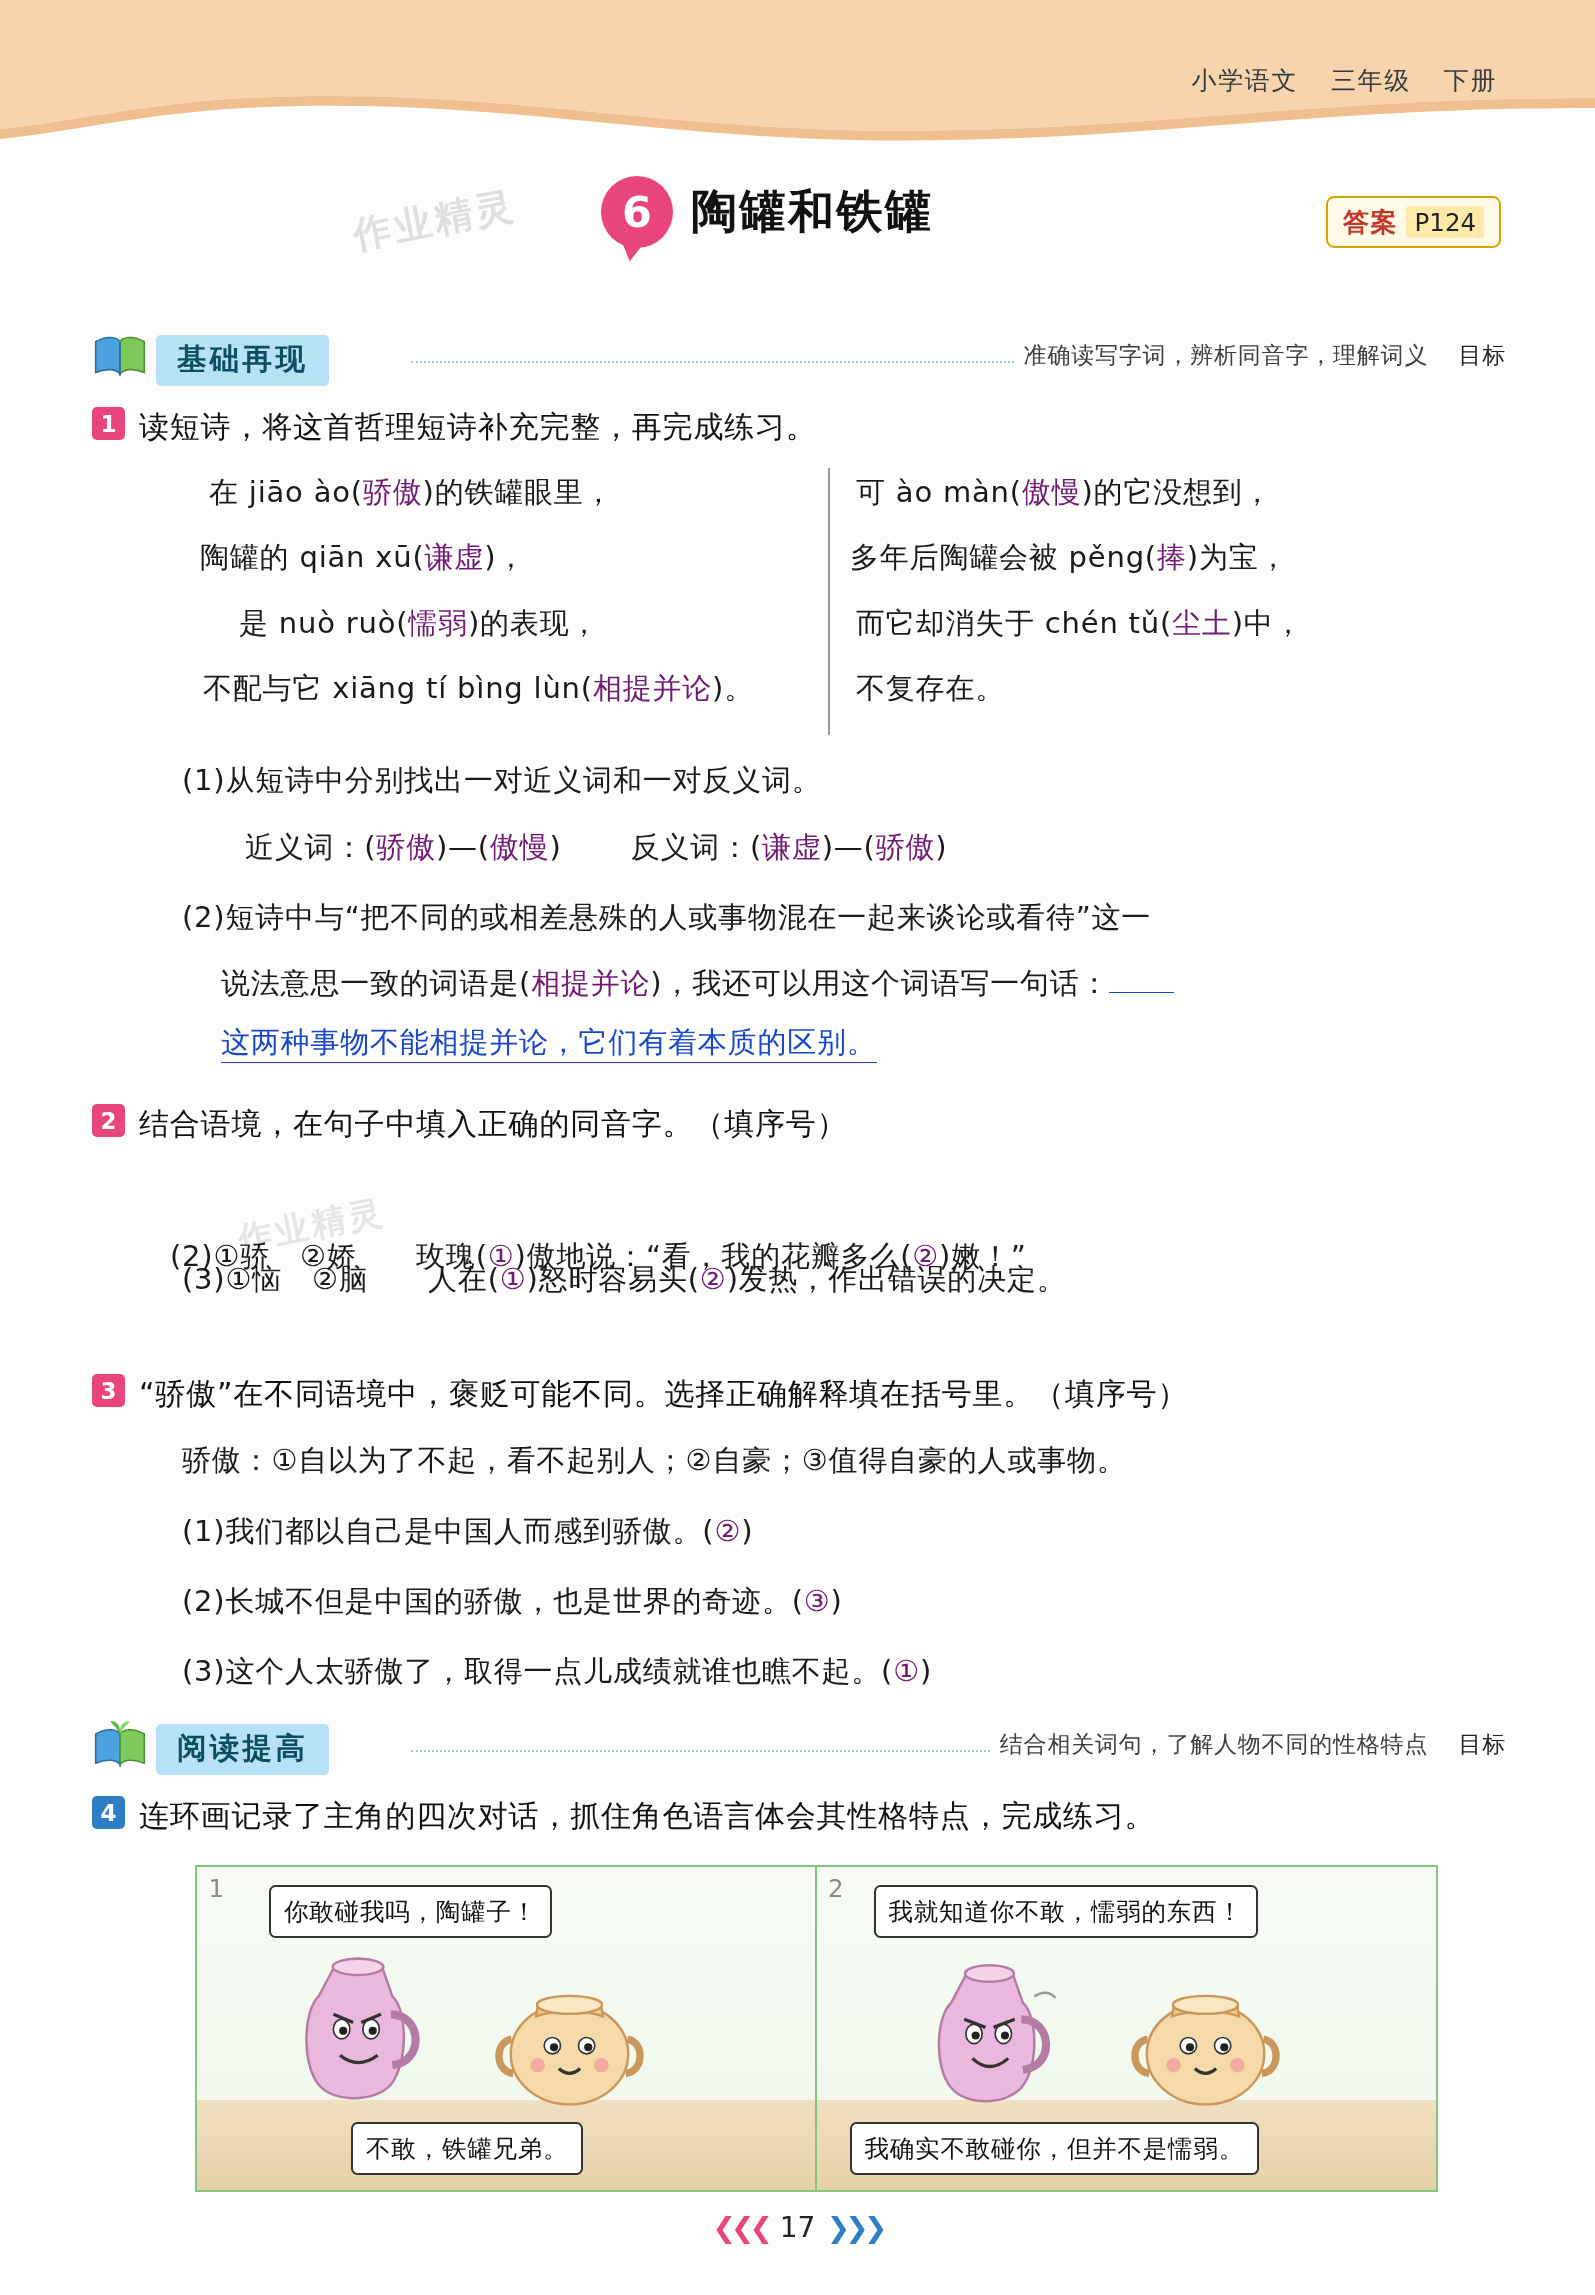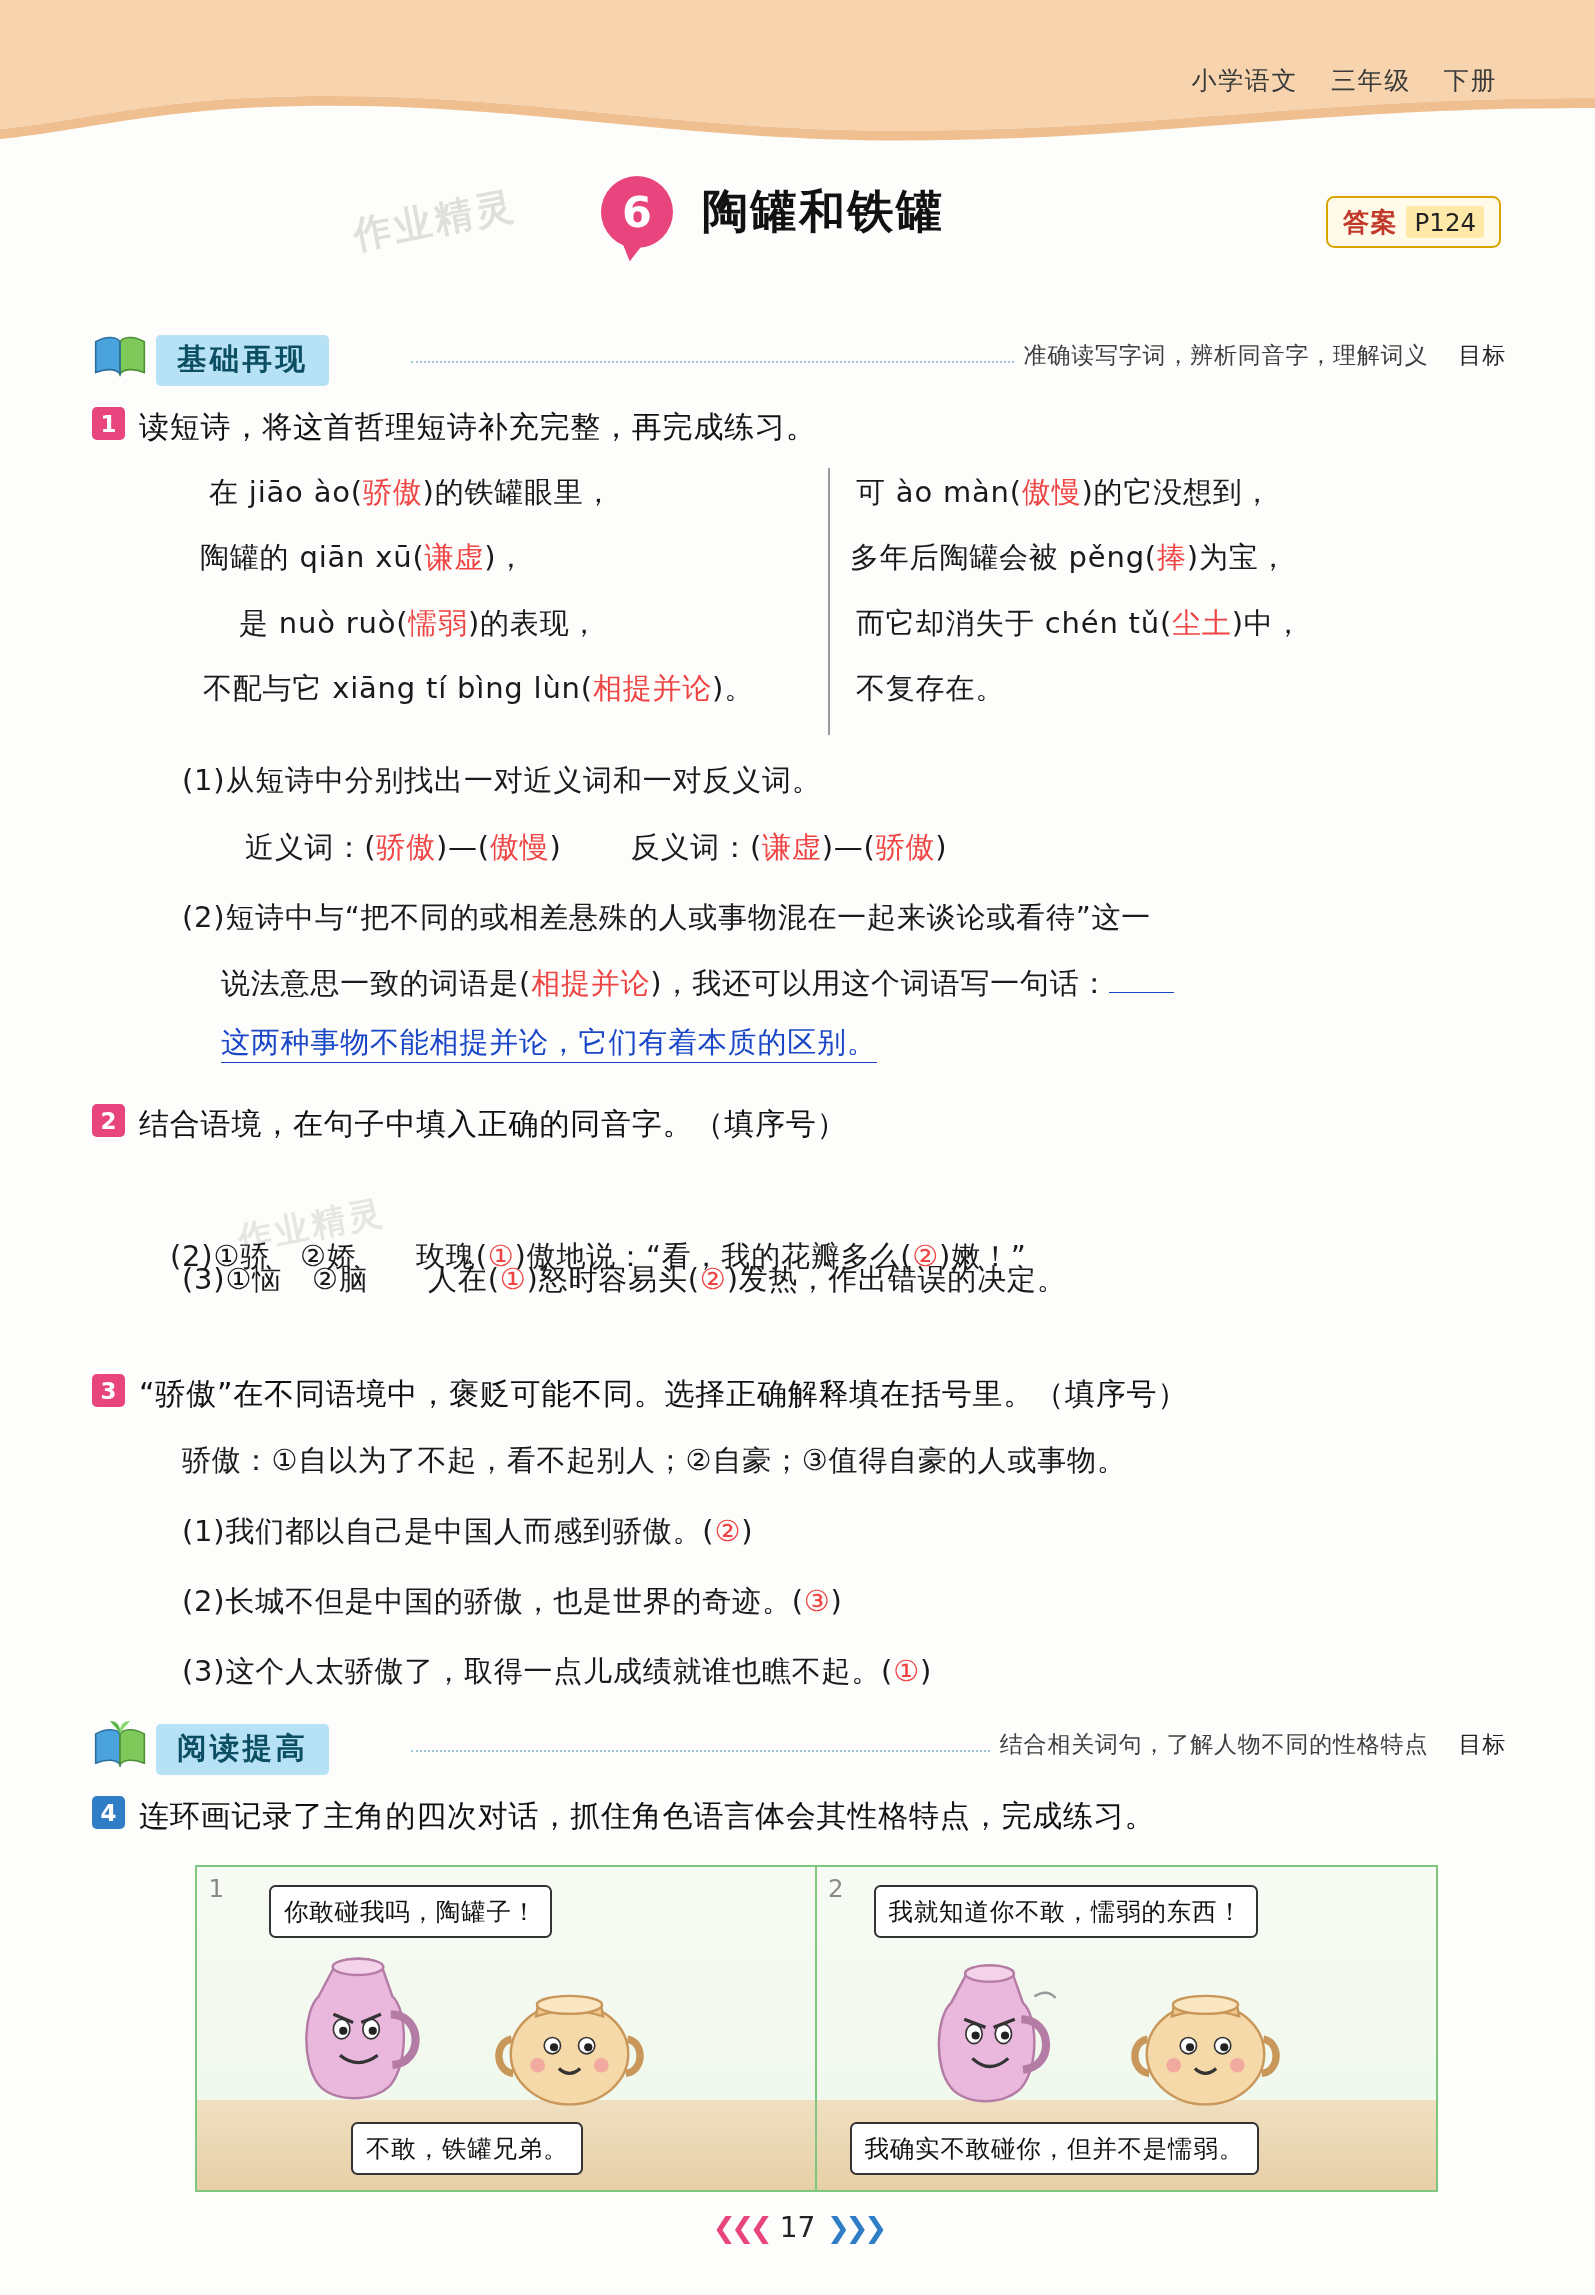--- a/index.html
+++ b/index.html
@@ -60,21 +60,20 @@
     position: absolute; bottom: -13px; left: 18px;
     border-left: 13px solid transparent;
     border-right: 8.2px solid transparent;
     border-top: 18px solid #e8447d;
     transform: rotate(14deg);
   }
   .lesson-title {
     font-size: 46px; font-weight: bold; color: #111;
     letter-spacing: 2.5px;
     font-family: "DejaVu Sans", sans-serif;
-    margin-left: 11px;
   }
   .answer-box {
     position: absolute; top: 196px; right: 94px;
     border: 2.5px solid #d9a400;
     border-radius: 8.2px;
     background: #fffbe8;
     padding: 6.5px 14.7px;
     display: flex; align-items: center; gap: 8.2px;
   }
   .answer-label { font-size: 26px; color: #c0392b; font-weight: bold; letter-spacing: 1.6px;}
@@ -130,21 +129,21 @@
     font-size: 30px; color: #111; letter-spacing: 0.8px;
     font-family: "DejaVu Sans", sans-serif;
     white-space: nowrap;
   }
   .body-text {
     position: absolute;
     font-size: 29px; color: #1a1a1a; letter-spacing: 0.8px;
     font-family: "DejaVu Sans", sans-serif;
     white-space: nowrap;
   }
-  .ans { color: #ef4444; }
+  .ans { color: #701a75; }
   .underline-ans {
     color: #1a47c8;
     border-bottom: 1.6px solid #1a47c8;
     padding-bottom: 3.3px;
   }
 
   
   .poem-divider {
     position: absolute;
     width: 1.6px; background: #9a9a9a;

